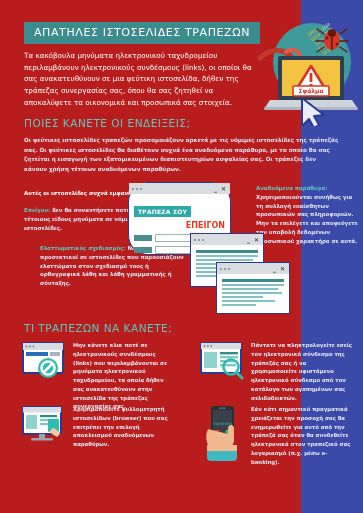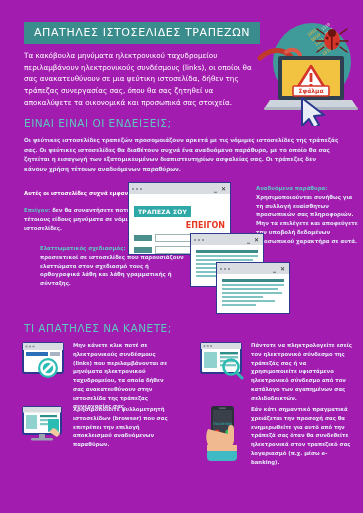--- a/index.html
+++ b/index.html
@@ -2,21 +2,21 @@
 <html><head>
 <meta charset="utf-8">
 <style>
   html,body{margin:0;padding:0;}
   body{
     width:363px;height:513px;overflow:hidden;
     background:#3b4aa8;
     font-family:"DejaVu Sans","Liberation Sans",sans-serif;
     -webkit-font-smoothing:antialiased;
   }
-  .page{position:relative;width:363px;height:513px;background:#a21caf;}
+  .page{position:relative;width:301px;height:513px;background:#b91c1c;}
 
   
   .title-band{
     position:absolute;left:24px;top:22px;
     background:#3b8c8c;
     padding:4px 10px 5px 10px;
   }
   .title-band .t{
     color:#ffffff;font-size:11px;letter-spacing:.6px;white-space:nowrap;
   }
@@ -54,21 +54,21 @@
 
   
   .winbox{position:absolute;background:#ffffff;border:1.4px solid #2b3a8f;}
   .winbar{height:11px;background:#d9dde2;display:flex;align-items:center;
            justify-content:space-between;padding:0 3px;box-sizing:border-box;}
   .dots{display:flex;gap:2px;}
   .dots i{width:2px;height:2px;border-radius:50%;background:#7a8290;display:block;}
   .ctrl{font-size:6px;color:#1a1a1a;font-weight:bold;letter-spacing:1px;line-height:1;}
   .win-body{padding:5px 5px 6px 5px;}
 
-  #win-main{left:128px;top:182px;width:101px;height:71px;}
+  #win-main{left:128px;top:182px;width:101px;height:71px;border-radius:20px;}
   .bank-tag{background:#2fa8a8;color:#fff;font-size:6px;font-weight:bold;
             padding:2px 4px;display:inline-block;letter-spacing:.2px;}
   .urgent-txt{color:#e8371f;font-size:8px;font-weight:bold;text-align:right;margin-top:3px;}
   .fieldrow{display:flex;align-items:center;gap:3px;margin-top:4px;}
   .flabel{width:18px;height:6px;background:#4b8e8e;}
   .finput{flex:1;height:6px;background:#fff;border:1px solid #9fb3b3;}
 
   #win-2{left:190px;top:233px;width:72px;height:52px;}
   #win-3{left:216px;top:262px;width:72px;height:50px;}
   .lines{display:flex;flex-direction:column;gap:2px;}
@@ -153,21 +153,21 @@
         <rect x="37" y="72" width="36" height="10" rx="1.5" fill="#ffffff" stroke="#d6352a" stroke-width="1.6"></rect>
         <text x="55" y="79.4" font-size="6" fill="#d6352a" text-anchor="middle" font-family="DejaVu Sans, sans-serif" font-weight="bold">Σφάλμα</text>
       </g>
 
       <g>
         <path d="M46 84 L46 112 L53 105 L58 114 L63 111 L58 102 L68 101 Z" fill="#e9edf7" stroke="#2b3a8f" stroke-width="2" stroke-linejoin="round"></path>
       </g>
     </svg>
   </div>
 
-  <div class="sec-head" id="head-signs">ΕΙΝΑΙ ΕΙΝΑΙ ΟΙ ΕΝΔΕΙΞΕΙΣ;</div>
+  <div class="sec-head" id="head-signs">ΠΟΙΕΣ ΚΑΝΕΤΕ ΟΙ ΕΝΔΕΙΞΕΙΣ;</div>
 
   <div class="para-signs">Οι ψεύτικες ιστοσελίδες τραπεζών προσομοιάζουν αρκετά με τις νόμιμες ιστοσελίδες της τράπεζάς σας. Οι ψεύτικες ιστοσελίδες θα διαθέτουν συχνά ένα αναδυόμενο παράθυρο, με το οποίο θα σας ζητείται η εισαγωγή των εξατομικευμένων διαπιστευτηρίων ασφαλείας σας. Οι τράπεζες δεν κάνουν χρήση τέτοιων αναδυόμενων παραθύρων.</div>
 
   <div class="lbl-bold">Αυτές οι ιστοσελίδες συχνά εμφανίζουν:</div>
 
   <div class="tip" id="tip-urgent">
     <span class="hl">Επείγον:</span><span> δεν θα συναντήσετε ποτέ τέτοιους είδους μηνύματα σε νόμιμες ιστοσελίδες.</span>
   </div>
 
   <div class="tip" id="tip-design">
@@ -243,21 +243,21 @@
         <span style="width:100%"></span>
           <span style="width:90%"></span>
         <span style="width:97%"></span>
           <span style="width:66%"></span>
         <span style="width:85%"></span>
           <span style="width:55%"></span>
       </div>
     </div>
   </div>
 
-  <div class="sec-head" id="head-actions">ΤΙ ΑΠΑΤΗΛΕΣ ΝΑ ΚΑΝΕΤΕ;</div>
+  <div class="sec-head" id="head-actions">ΤΙ ΤΡΑΠΕΖΩΝ ΝΑ ΚΑΝΕΤΕ;</div>
 
   <div class="tipcard" id="card-1">
     <div class="ico">
       <svg width="44" height="40" viewBox="0 0 44 40">
         <rect x="1" y="2" width="40" height="30" rx="2" fill="#ffffff" stroke="#2b3a8f" stroke-width="2"></rect>
         <rect x="1" y="2" width="40" height="7" fill="#d9dde2"></rect>
         <rect x="4" y="11" width="22" height="4" fill="#2b6fb8"></rect>
         <rect x="28" y="11" width="10" height="4" fill="#a9b4c2"></rect>
         <circle cx="4.5" cy="5.5" r="1.1" fill="#8a929e"></circle>
         <circle cx="8" cy="5.5" r="1.1" fill="#8a929e"></circle>

